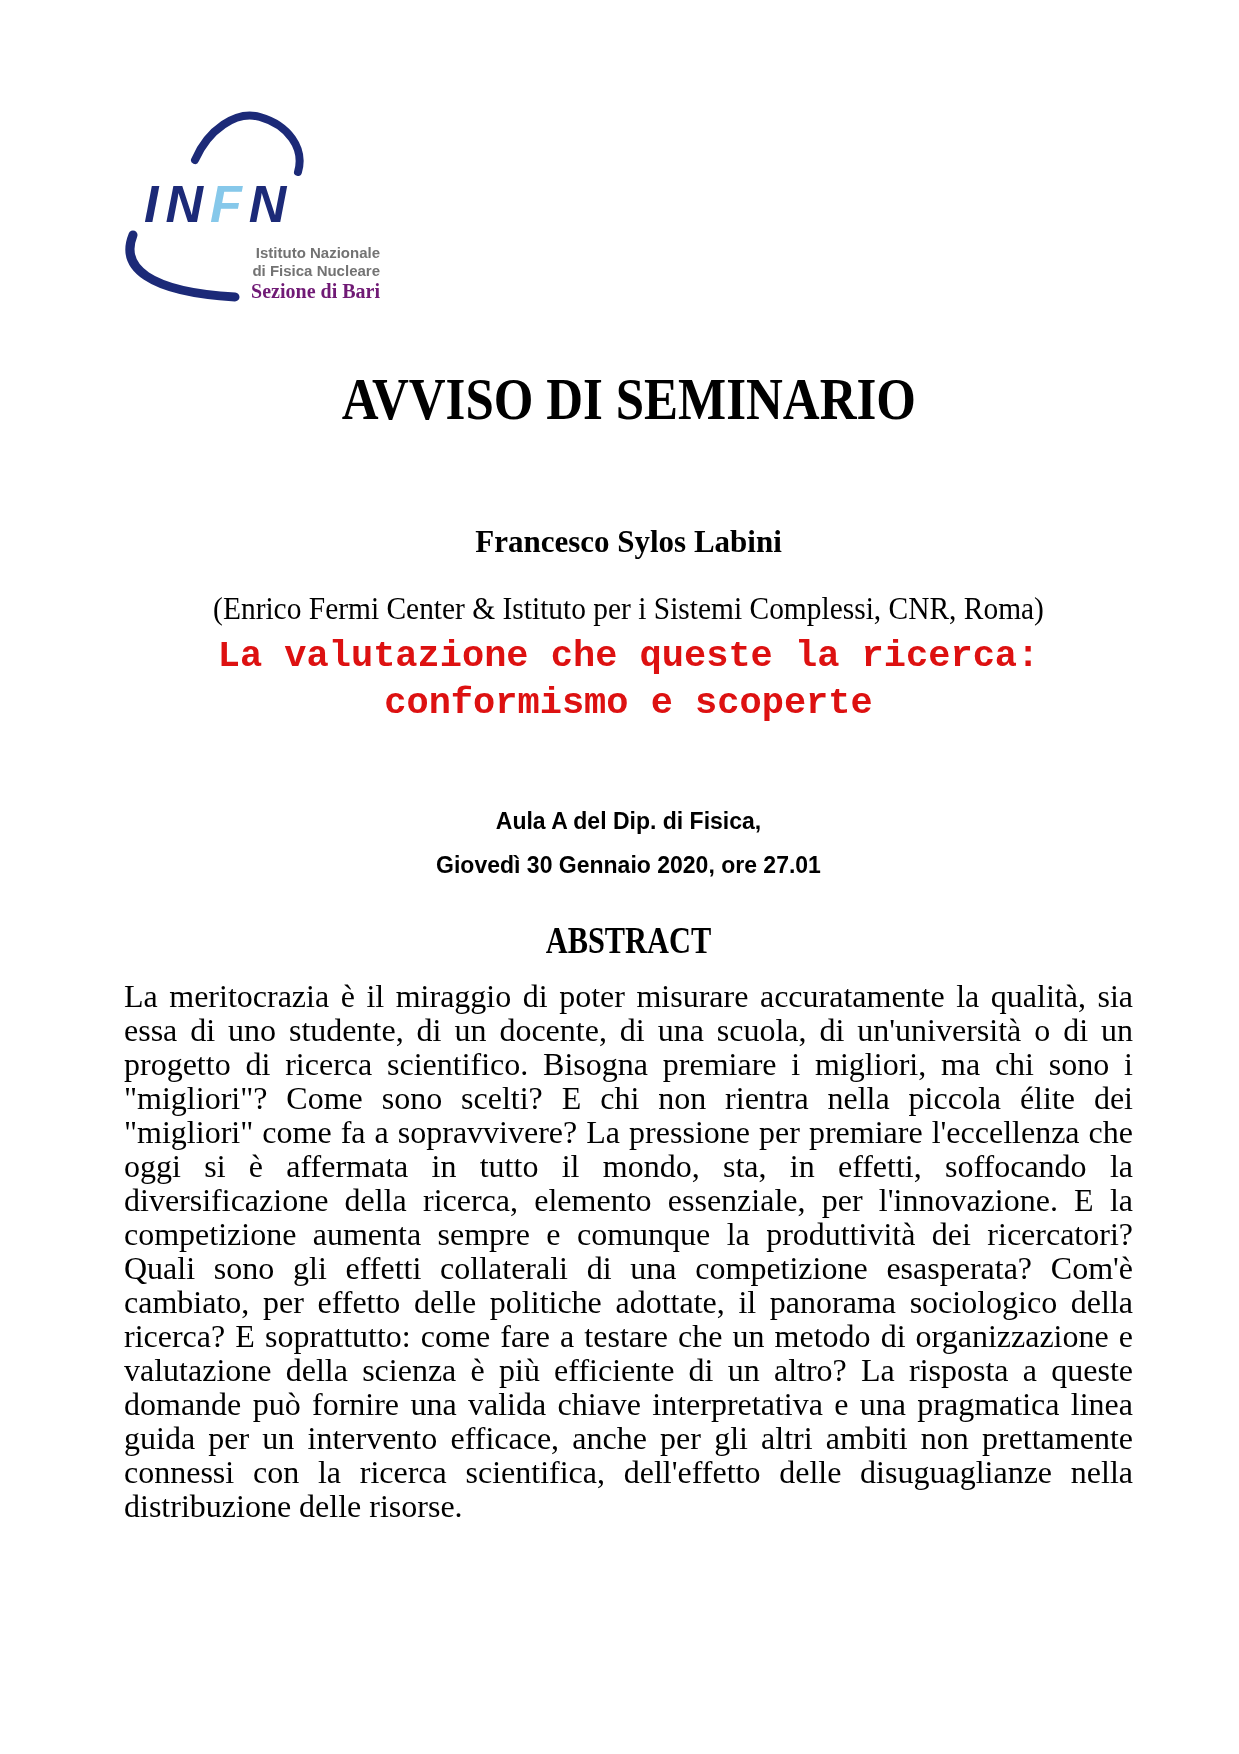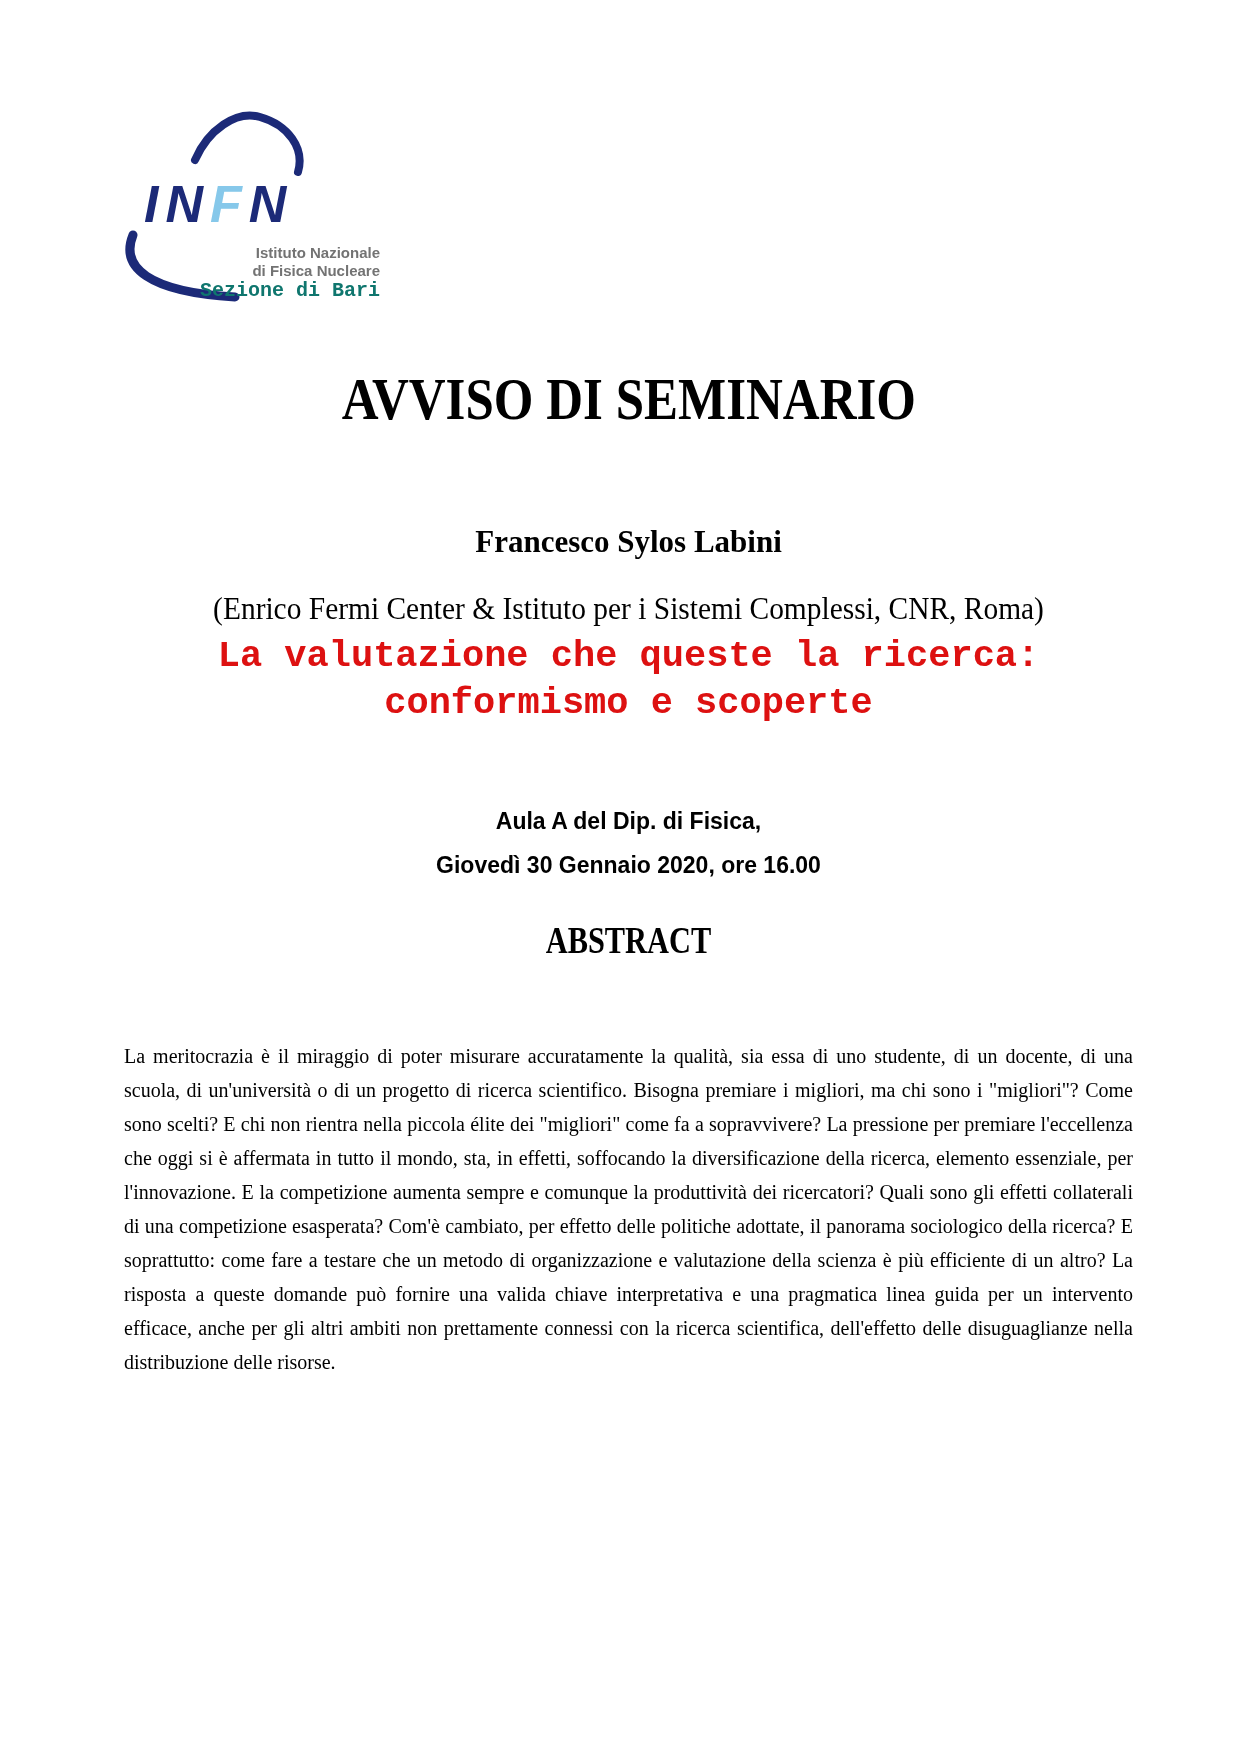--- a/index.html
+++ b/index.html
@@ -53,25 +53,25 @@
     font-weight: 700;
     font-size: 15px;
     line-height: 18px;
     color: #737373;
   }
   .section {
     position: absolute;
     right: 4px;
     top: 188px;
     text-align: right;
-    font-family: Liberation Mono, monospace;
+    font-family: Liberation Serif, serif;
     font-weight: 700;
     font-size: 20px;
     line-height: 22px;
-    color: #0f766e;
+    color: #701a75;
   }
 
   
   .col {
     position: absolute;
     left: 113px;
     width: 1009px;
     text-align: center;
     margin: 11px;
   }
@@ -121,25 +121,25 @@
   }
   .abstract-heading {
     top: 908px;
     font-family: "Liberation Serif", serif;
     font-weight: 700;
     font-size: 38px;
     line-height: 42px;
     color: #000000;
   }
   .abstract-body {
-    top: 1028px;
+    top: 968px;
     text-align: justify;
     font-family: "Liberation Serif", serif;
     font-weight: 400;
-    font-size: 20px;
+    font-size: 32px;
     line-height: 34px;
     color: #000000;
   }
 </style>
 </head>
 <body>
 
 <div class="page">
 
   <div class="logo">
@@ -169,21 +169,21 @@
   </div>
   <div class="col speaker-name">Francesco Sylos Labini</div>
 
   <div class="col seminar-title">
     <div>La valutazione che queste la ricerca:</div>
     <div>conformismo e scoperte</div>
   </div>
 
   <div class="col event-block">
     <div>Aula A del Dip. di Fisica,</div>
-    <div>Giovedì 30 Gennaio 2020, ore 16.00</div>
+    <div>Giovedì 30 Gennaio 2020, ore 27.01</div>
   </div>
 
   <div class="col abstract-heading">
     <span class="squeeze80">ABSTRACT</span>
   </div>
   <div class="col abstract-body">La meritocrazia è il miraggio di poter misurare accuratamente la qualità, sia essa di uno studente, di un docente, di una scuola, di un'università o di un progetto di ricerca scientifico. Bisogna premiare i migliori, ma chi sono i "migliori"? Come sono scelti? E chi non rientra nella piccola élite dei "migliori" come fa a sopravvivere? La pressione per premiare l'eccellenza che oggi si è affermata in tutto il mondo, sta, in effetti, soffocando la diversificazione della ricerca, elemento essenziale, per l'innovazione. E la competizione aumenta sempre e comunque la produttività dei ricercatori? Quali sono gli effetti collaterali di una competizione esasperata? Com'è cambiato, per effetto delle politiche adottate, il panorama sociologico della ricerca? E soprattutto: come fare a testare che un metodo di organizzazione e valutazione della scienza è più efficiente di un altro? La risposta a queste domande può fornire una valida chiave interpretativa e una pragmatica linea guida per un intervento efficace, anche per gli altri ambiti non prettamente connessi con la ricerca scientifica, dell'effetto delle disuguaglianze nella distribuzione delle risorse.</div>
 
 </div>
 
 </body></html>

